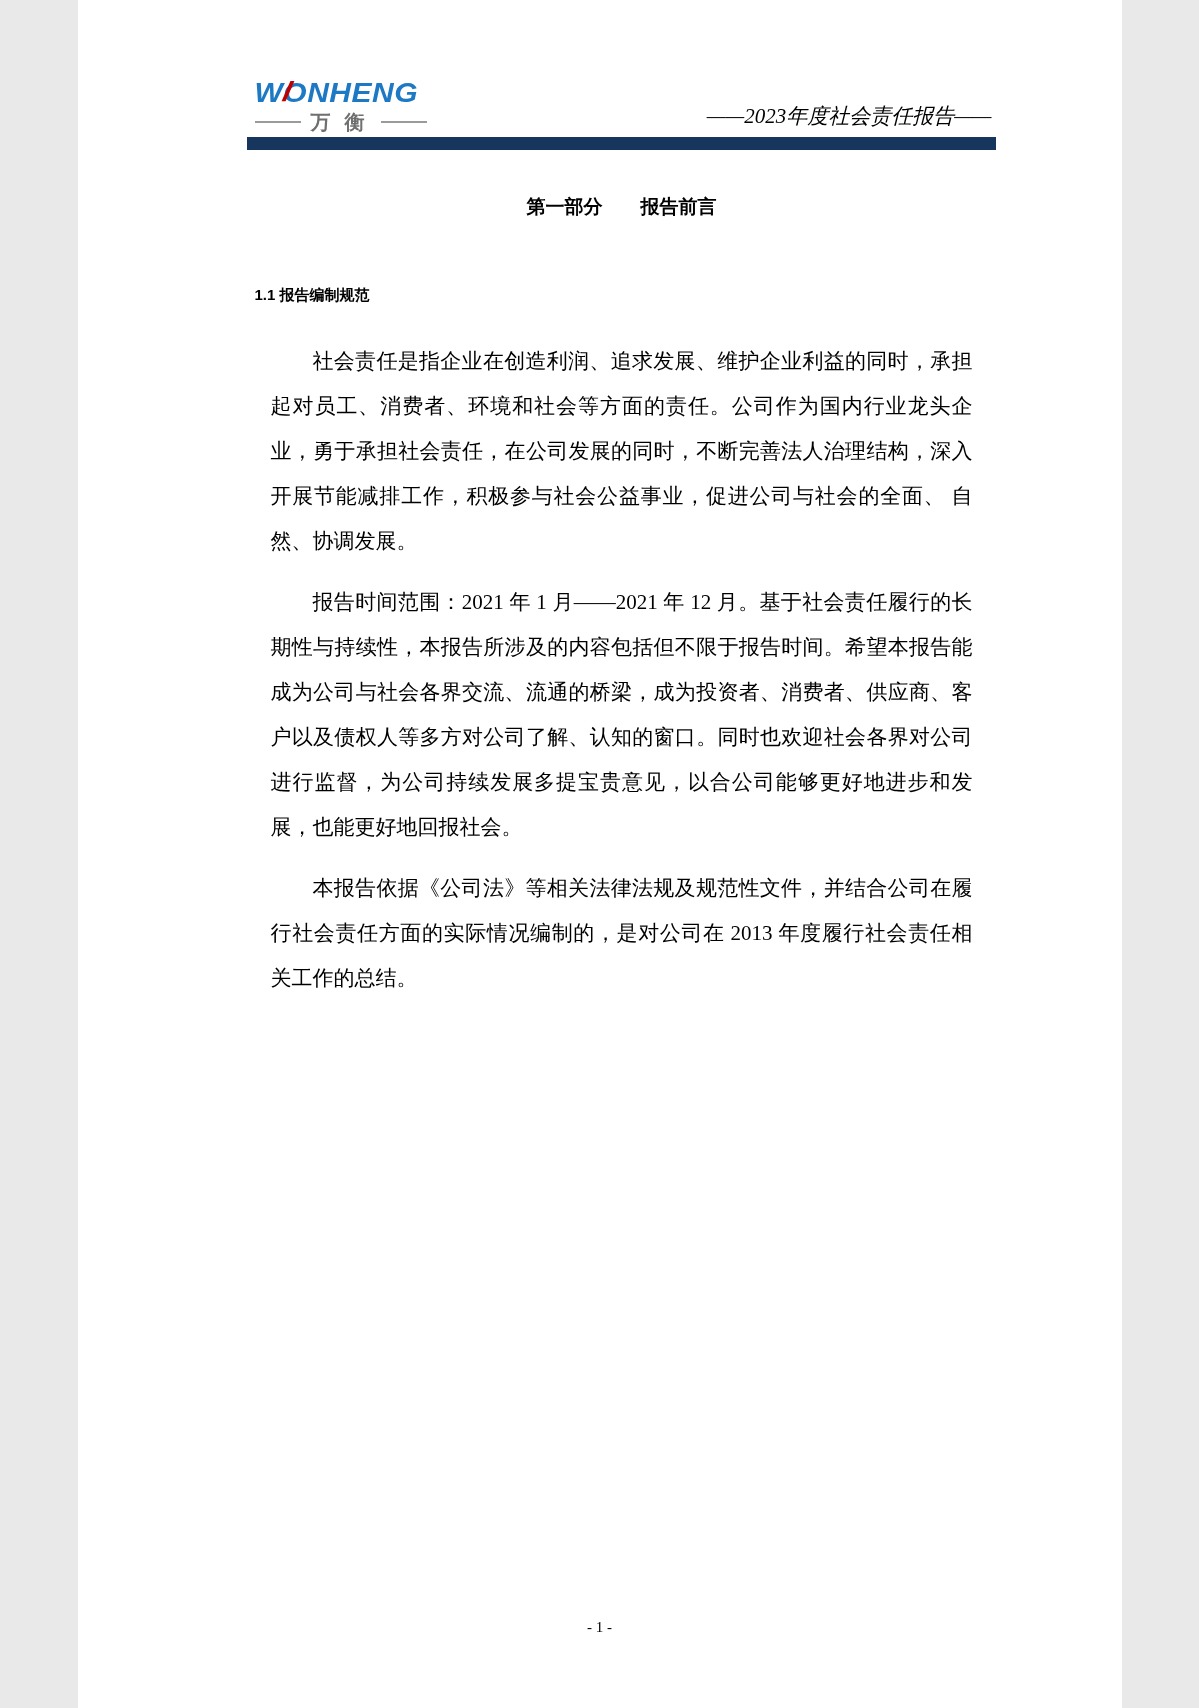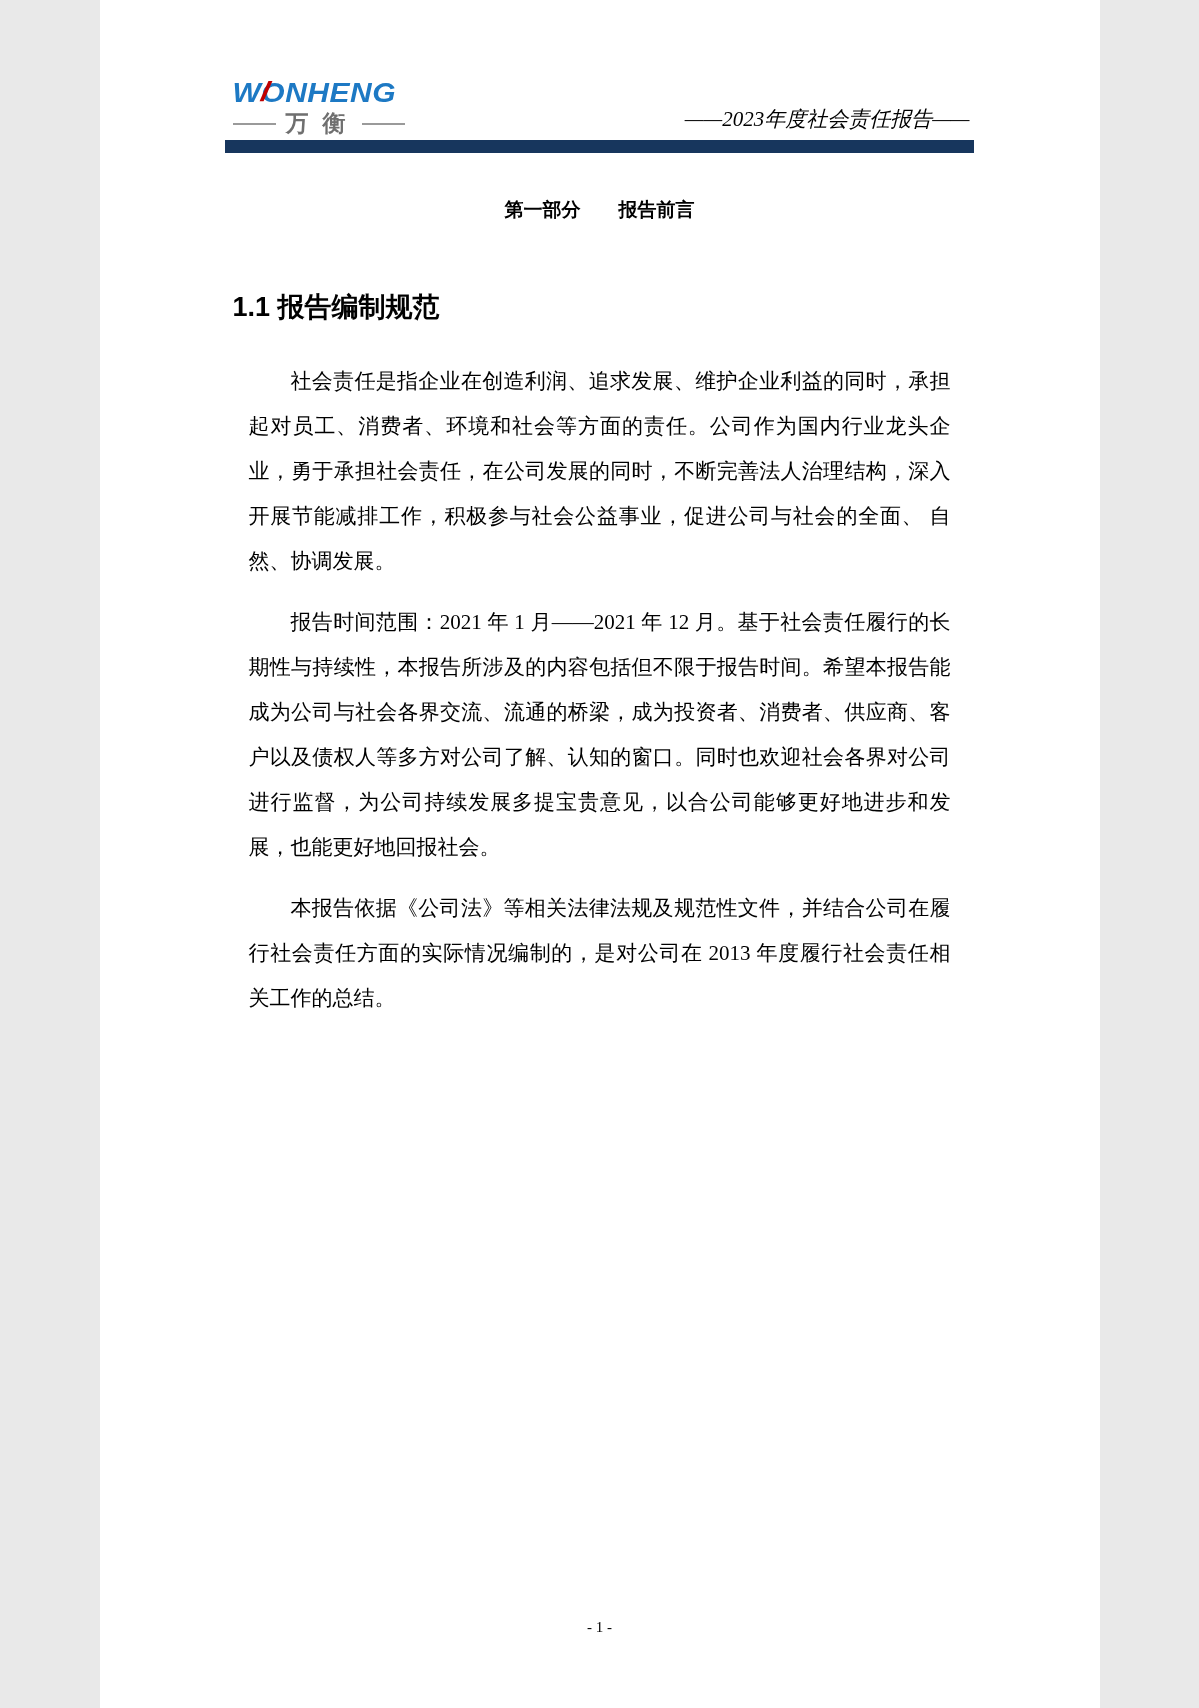--- a/index.html
+++ b/index.html
@@ -5,20 +5,21 @@
   html,body { margin:0; padding:0; background:#e9e9e9; }
   .page {
     position: relative;
     width: 1000px;
     height: 1708px;
     margin: 0 auto;
     background: #ffffff;
     font-family: "Liberation Serif", "DejaVu Serif", serif;
     color: #000000;
     overflow: hidden;
+    padding-left: 44px;
   }
 
   
   .header-row {
     display: flex;
     justify-content: space-between;
     align-items: flex-end;
     margin: 78px 130px 0 133px;
   }
   .logo { line-height: 1; }
@@ -47,21 +48,21 @@
     color: #7d7d7d;
   }
   .logo-sub .dash-line {
     flex: 1 1 auto;
     height: 2px;
     background: #9a9a9a;
   }
   .logo-sub .logo-sub-text {
     font-family: "Liberation Sans", "DejaVu Sans", sans-serif;
     font-weight: bold;
-    font-size: 23px;
+    font-size: 20px;
     letter-spacing: 14px;
     margin: 0 2px 0 10px;
     color: #6f6f6f;
     white-space: nowrap;
   }
   .header-right {
     font-family: "Liberation Serif", "DejaVu Serif", serif;
     font-style: italic;
     font-size: 21px;
     color: #000;
@@ -80,21 +81,21 @@
     text-align: center;
     font-family: "Liberation Sans", "DejaVu Sans", sans-serif;
     font-weight: bold;
     font-size: 19px;
     color: #000;
   }
   .section-heading {
     margin: 66px 133px 0 133px;
     font-family: "Liberation Sans", "DejaVu Sans", sans-serif;
     font-weight: bold;
-    font-size: 27px;
+    font-size: 15px;
     color: #000;
   }
   .body-block {
     margin: 34px 133px 0 133px;
   }
   .body-para {
     margin: 16px;
     font-size: 21px;
     line-height: 45px;
     text-align: justify;

